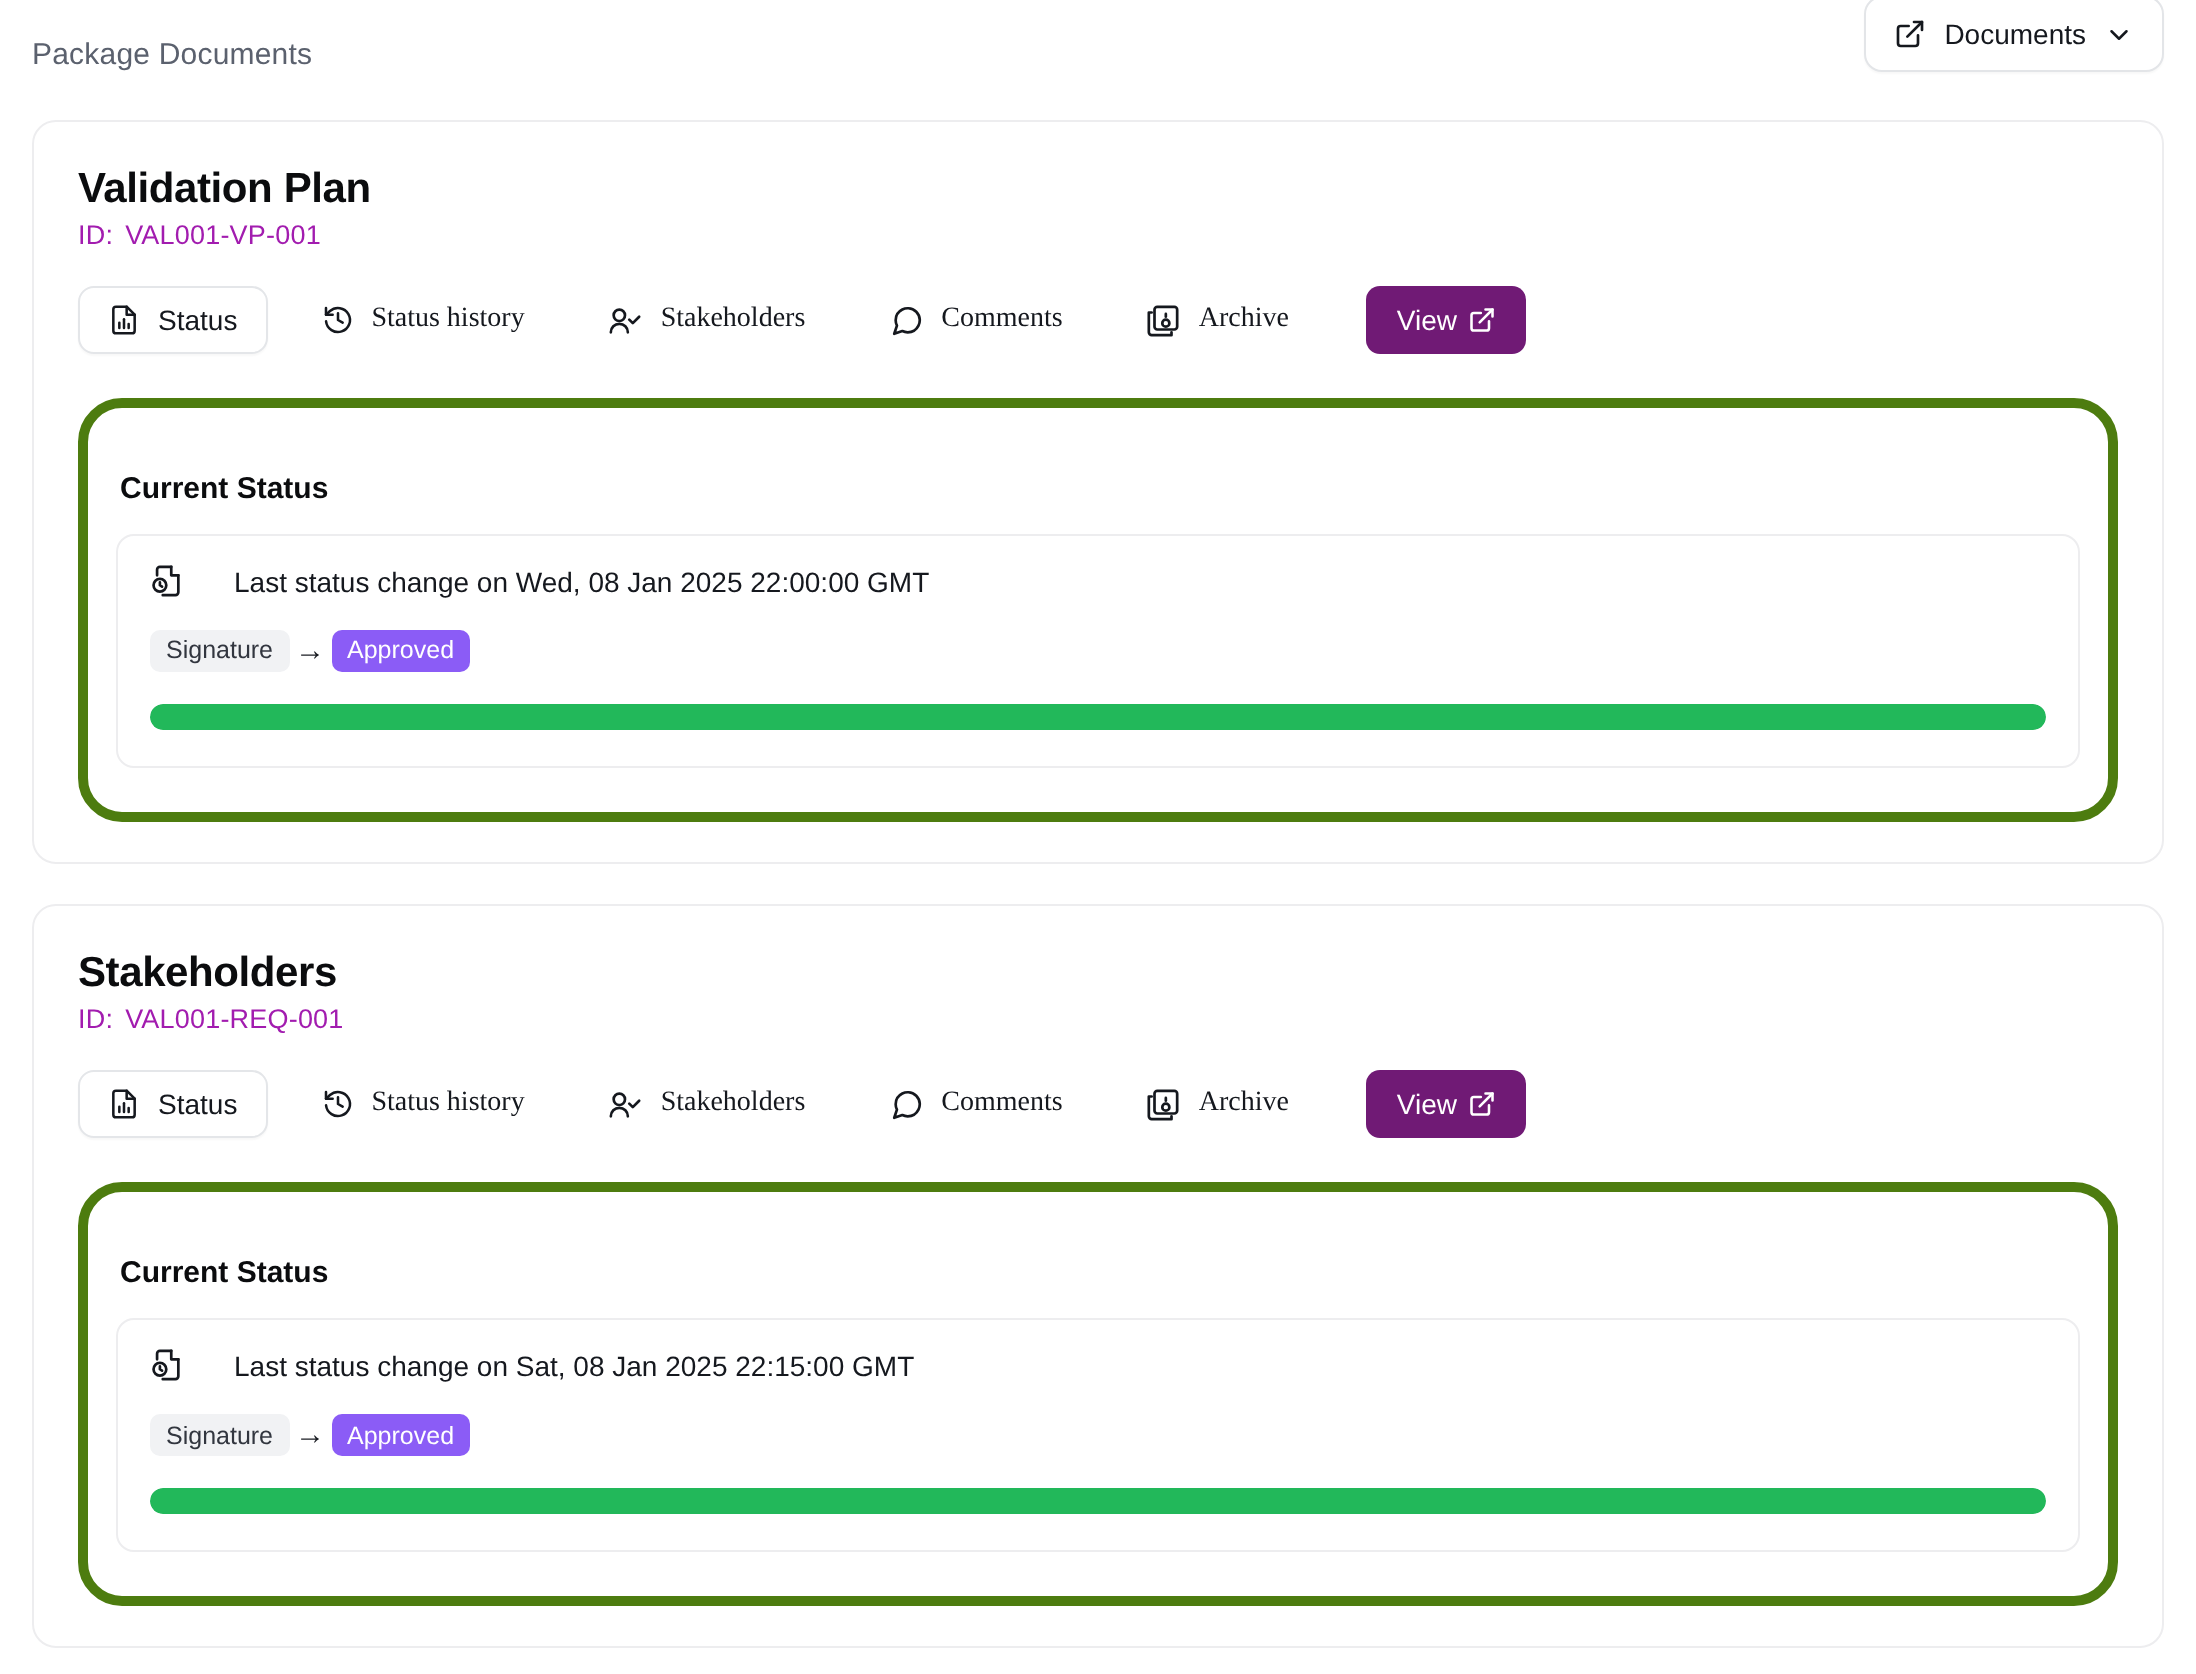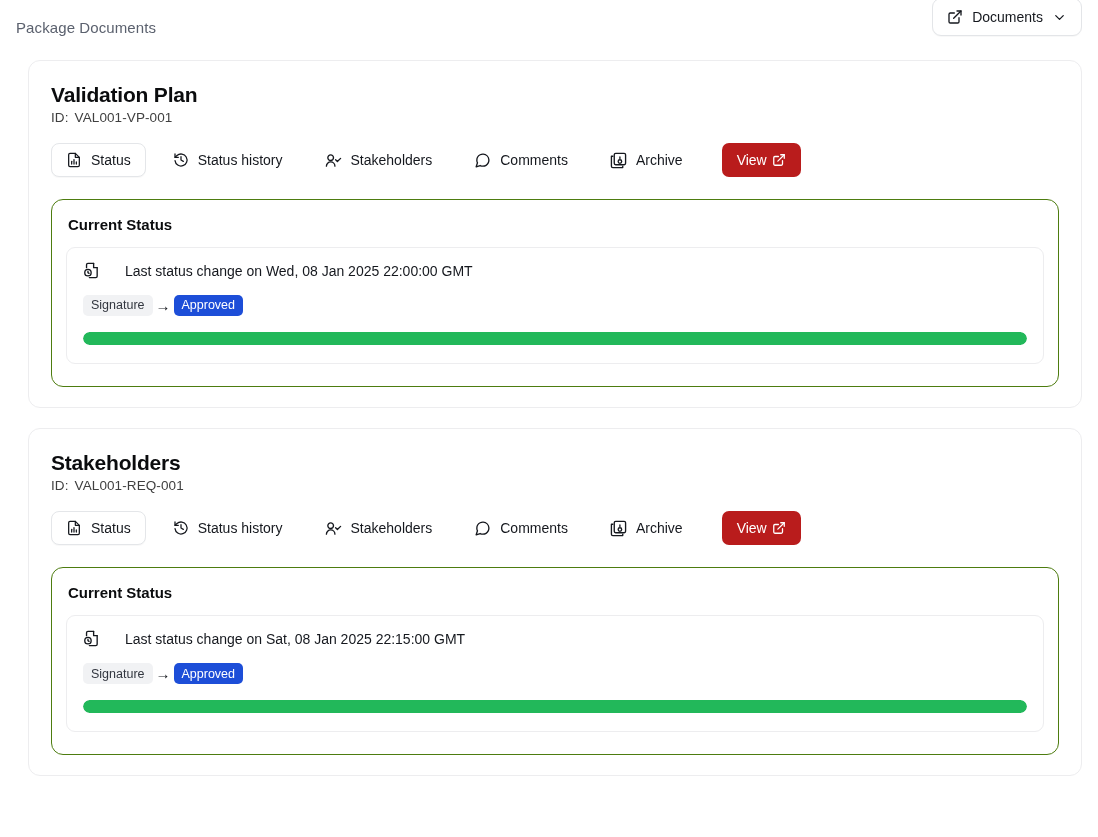--- a/index.html
+++ b/index.html
@@ -38,39 +38,39 @@
     border-radius: 9px;
     font-size: 14px;
     color: #15181e;
     cursor: pointer;
     box-shadow: 0 1px 1px rgba(16,24,40,.03);
   }
   .documents-btn .label { font-size: 14px; color: #15181e; }
 
   
   .doc-card {
-    margin: 0 16px 20px 28px;
+    margin: 0 16px 20px 16px;
     background: #ffffff;
     border: 1px solid #ededef;
     border-radius: 12px;
     padding: 22px 22px 20px 22px;
   }
   .doc-card.first { margin-top: 14px; }
 
   .doc-title {
     font-size: 21px;
     font-weight: 700;
     color: #0b0c0e;
     letter-spacing: -0.2px;
     line-height: 1.15;
   }
   .doc-id {
     margin-top: 3px;
     font-size: 13.5px;
-    color: #404040;
+    color: #a21caf;
     letter-spacing: .1px;
   }
   .doc-id .id-label { margin-right: 6px; }
 
   
   .tabs {
     display: flex;
     align-items: center;
     gap: 0px;
     margin-top: 18px;
@@ -82,47 +82,47 @@
     height: 34px;
     padding: 0 14px;
     border: 1px solid transparent;
     border-radius: 8px;
     background: transparent;
     font-size: 14px;
     color: #15181e;
     cursor: pointer;
     white-space: nowrap;
   }
-  .tab + .tab { margin-left: 12px; }
+  .tab + .tab { margin-left: 12px; font-family: Liberation Serif, serif; }
   .tab.active {
     border-color: #e4e6e9;
     background: #ffffff;
     box-shadow: 0 1px 1px rgba(16,24,40,.03);
   }
   .view-btn {
     display: inline-flex;
     align-items: center;
     gap: 5px;
     height: 34px;
     padding: 0 15px;
     margin-left: 24px;
-    background: #b91c1c;
+    background: #701a75;
     border: none;
     border-radius: 7px;
     color: #ffffff;
     font-size: 14px;
     cursor: pointer;
   }
 
   
   .status-panel {
     margin-top: 22px;
-    border: 1px solid #4d7c0f;
-    border-radius: 12px;
-    padding: 14px 14px 22px 14px;
+    border: 5px solid #4d7c0f;
+    border-radius: 22px;
+    padding: 30px 14px 22px 14px;
   }
   .panel-heading {
     font-size: 15px;
     font-weight: 700;
     color: #0b0c0e;
     padding: 2px 0 0 2px;
   }
   .status-box {
     margin-top: 14px;
     border: 1px solid #ededef;
@@ -145,21 +145,21 @@
   .badge {
     display: inline-flex;
     align-items: center;
     height: 21px;
     padding: 0 8px;
     border-radius: 5px;
     font-size: 12.5px;
     line-height: 1;
   }
   .badge.gray { background: #f1f2f4; color: #32363f; }
-  .badge.green { background: #1d4ed8; color: #ffffff; }
+  .badge.green { background: #8b5cf6; color: #ffffff; }
   .arrow {
     color: #15181e;
     font-size: 15px;
     line-height: 1;
     display: inline-flex;
     align-items: center;
   }
   .progress {
     margin-top: 16px;
     height: 13px;

